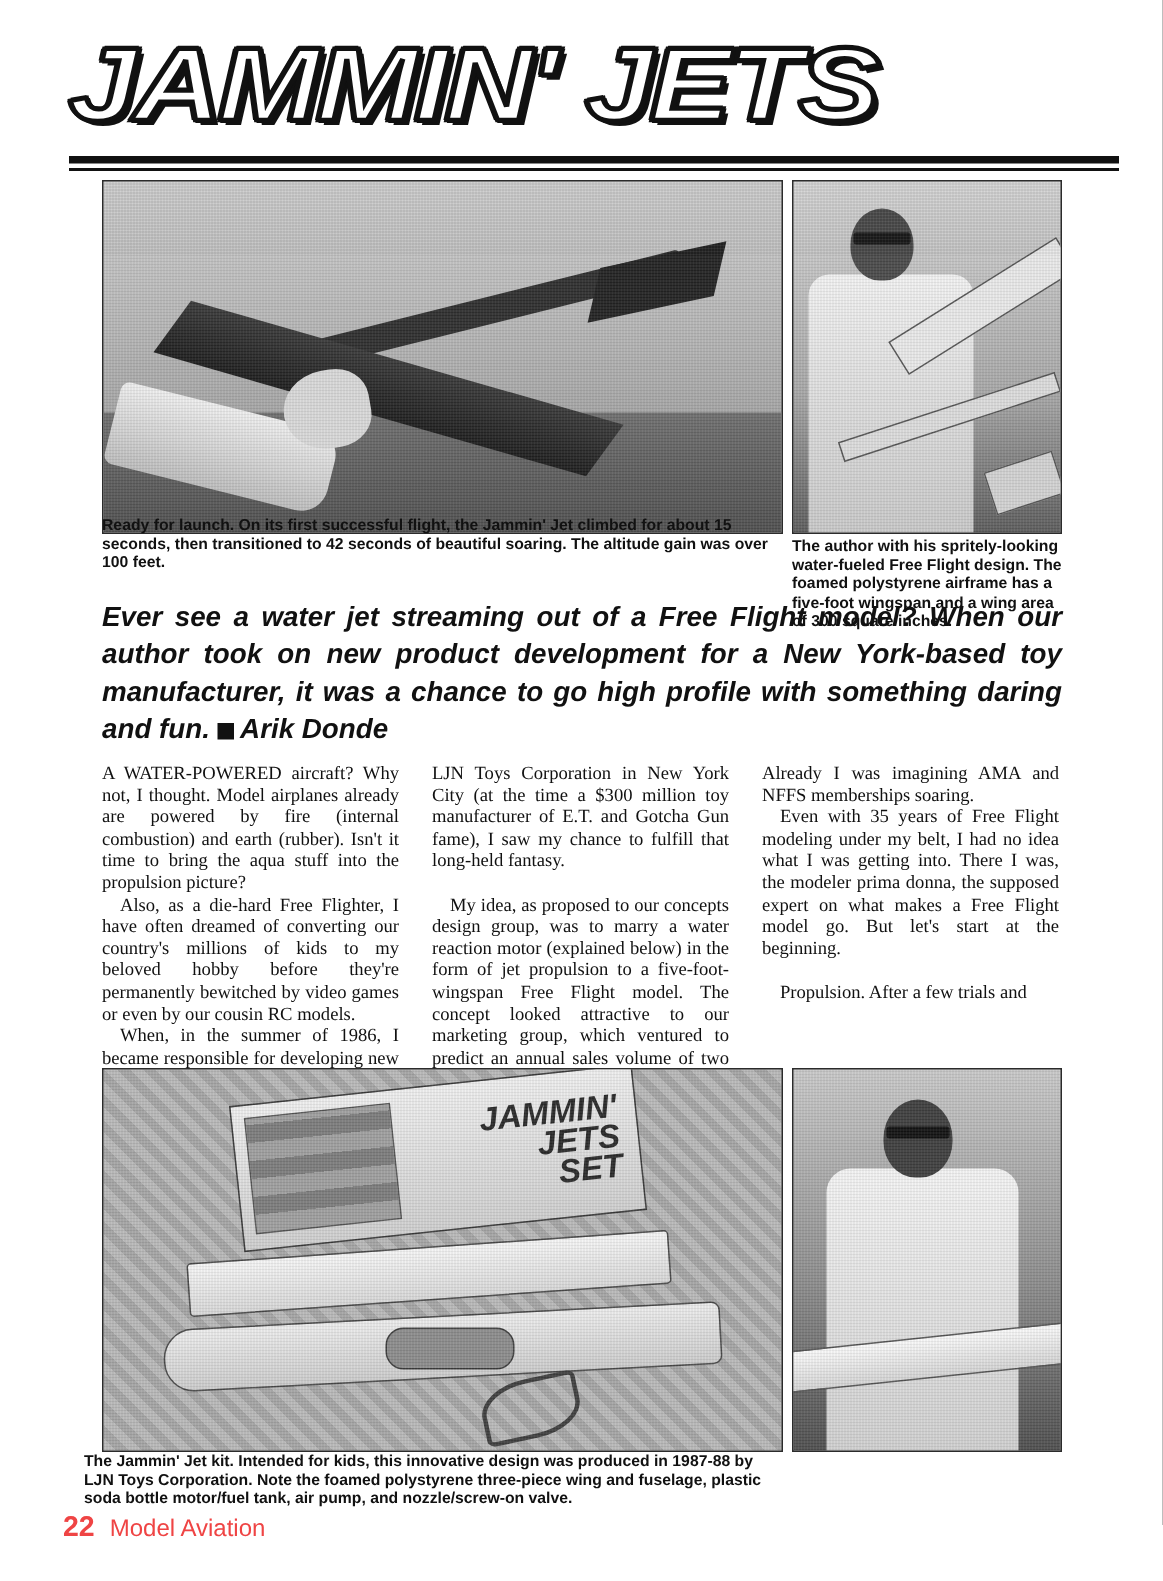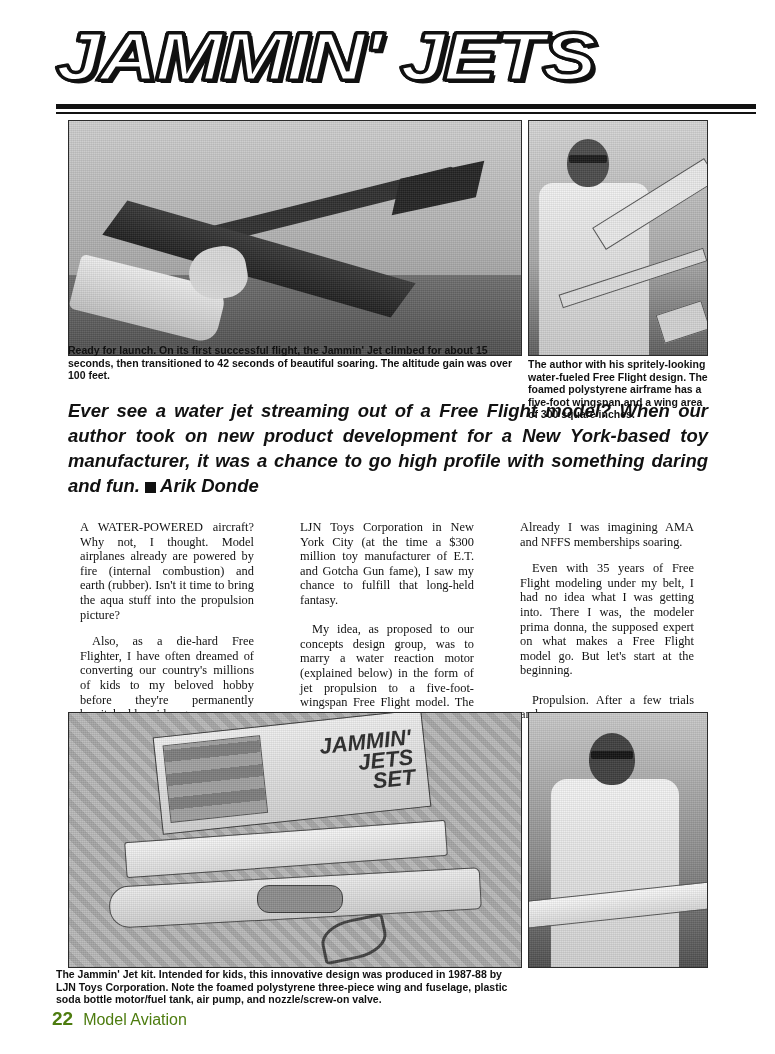--- a/index.html
+++ b/index.html
@@ -13,21 +13,21 @@
     height: 1054px;
     background: #ffffff;
     overflow: hidden;
     font-family: "Liberation Serif", serif;
     color: #111;
   }
 
   
   .masthead {
     position: absolute;
-    left: 56px;
+    left: 46px;
     top: 22px;
     width: 700px;
     height: 72px;
   }
   .masthead-title {
     font-family: "Liberation Sans", sans-serif;
     font-weight: bold;
     font-style: italic;
     font-size: 69px;
     line-height: 70px;
@@ -261,35 +261,35 @@
     height: 192px;
     display: flex;
     gap: 22px;
   }
   .col {
     width: 198px;
     font-size: 12.4px;
     line-height: 14.6px;
     text-align: justify;
   }
-  .col p { margin: 12px; text-indent: 12px; }
+  .col p { margin: 0; text-indent: 12px; }
   .col p.noindent { text-indent: 0; }
   .col p + p { margin-top: 0; }
   .run-in { font-weight: normal; }
   .ital { font-style: italic; }
 
   
   .folio {
     position: absolute;
-    left: 52px;
+    left: 42px;
     top: 1008px;
     font-family: "Liberation Sans", sans-serif;
     font-weight: bold;
     font-size: 17px;
-    color: #4d7c0f;
+    color: #ef4444;
   }
   .folio .num { font-size: 19px; margin-right: 10px; }
   .folio .mag { font-weight: normal; font-size: 16px; }
 </style>
 </head>
 <body>
 
 <div class="page">
 
   <div class="masthead">

